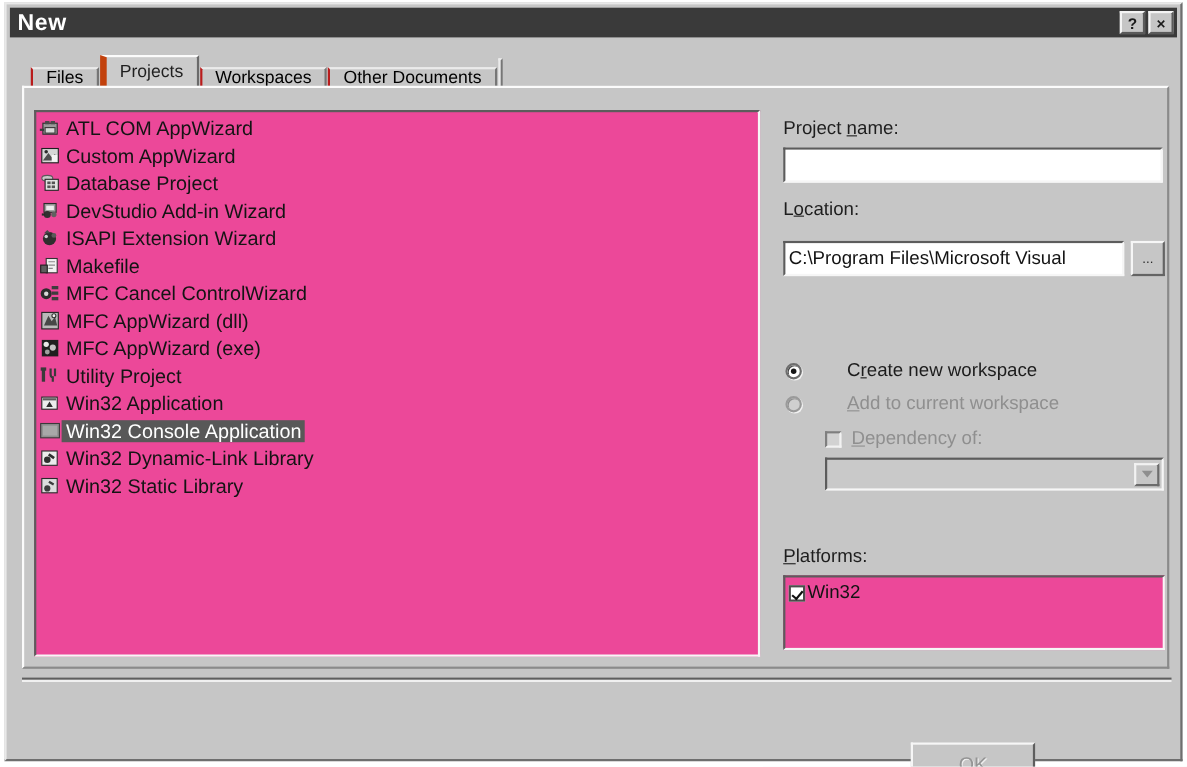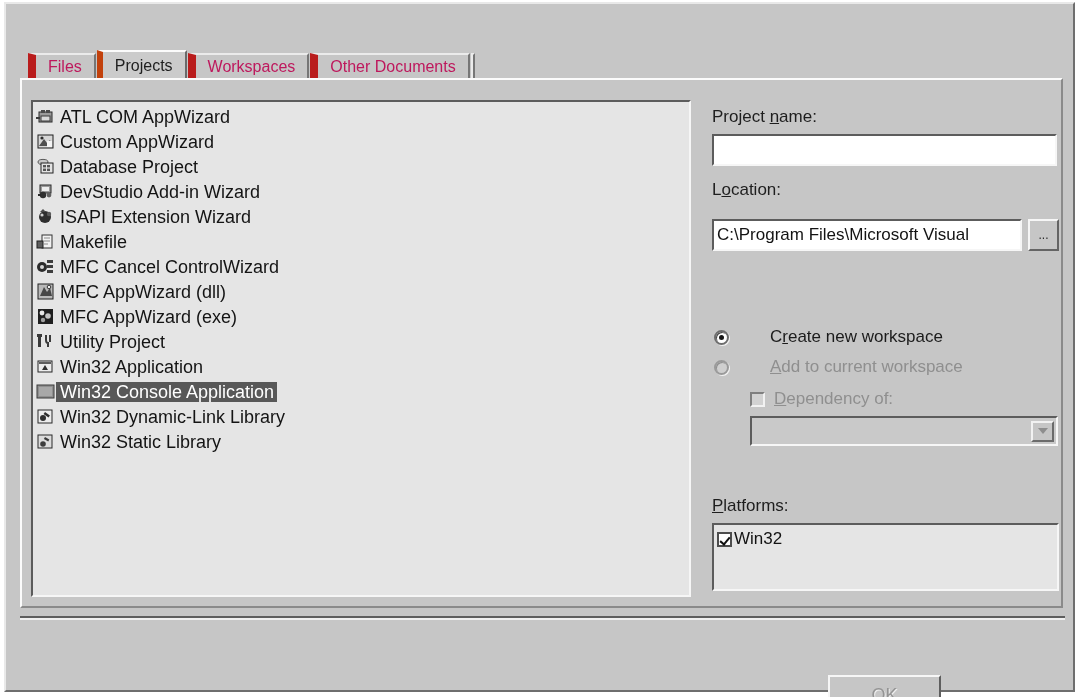--- a/index.html
+++ b/index.html
@@ -83,29 +83,29 @@
   
   .tabstrip {
     position: absolute;
     left: 22px;
     top: 46px;
     height: 29px;
     display: flex;
     align-items: flex-end;
   }
   .tab {
-    height: 26px;
+    height: 18px;
     padding: 0 12px;
     background: #c6c6c6;
-    color: #be185d;
+    color: #000000;
     font-size: 16px;
     display: flex;
     align-items: center;
     border-top: 2px solid #ebebeb;
-    border-left: 8px solid #b91c1c;
+    border-left: 2px solid #b91c1c;
     border-right: 2px solid #767676;
     border-bottom: none;
     box-sizing: border-box;
     white-space: nowrap;
     margin-right: 1px;
   }
   .tab.selected {
     height: 29px;
     background: #cbcbcb;
     border-top: 2px solid #fbfbfb;
@@ -137,21 +137,21 @@
     background: #c6c6c6;
     box-sizing: border-box;
   }
 
   
   .sunken {
     border-top: 2px solid #5c5c5c;
     border-left: 2px solid #5c5c5c;
     border-right: 2px solid #f6f6f6;
     border-bottom: 2px solid #f6f6f6;
-    background: #e5e5e5;
+    background: #ec4899;
     box-sizing: border-box;
   }
 
   
   .listbox {
     position: absolute;
     left: 25px;
     top: 96px;
     width: 660px;
     height: 497px;
@@ -393,20 +393,27 @@
     align-items: center;
     justify-content: center;
   }
 </style>
 </head>
 <body>
 
 <div id="screen">
   <div class="dialog">
 
+    <div class="titlebar">
+      <div class="title-text">New</div>
+      <div class="title-buttons">
+        <div class="tbtn">?</div>
+        <div class="tbtn">×</div>
+      </div>
+    </div>
 
     <div class="tabstrip">
       <div class="tab">Files</div>
       <div class="tab selected">Projects</div>
       <div class="tab">Workspaces</div>
       <div class="tab">Other Documents</div>
       <div class="tab-tail"></div>
     </div>
 
     <div class="tabbody"></div>

